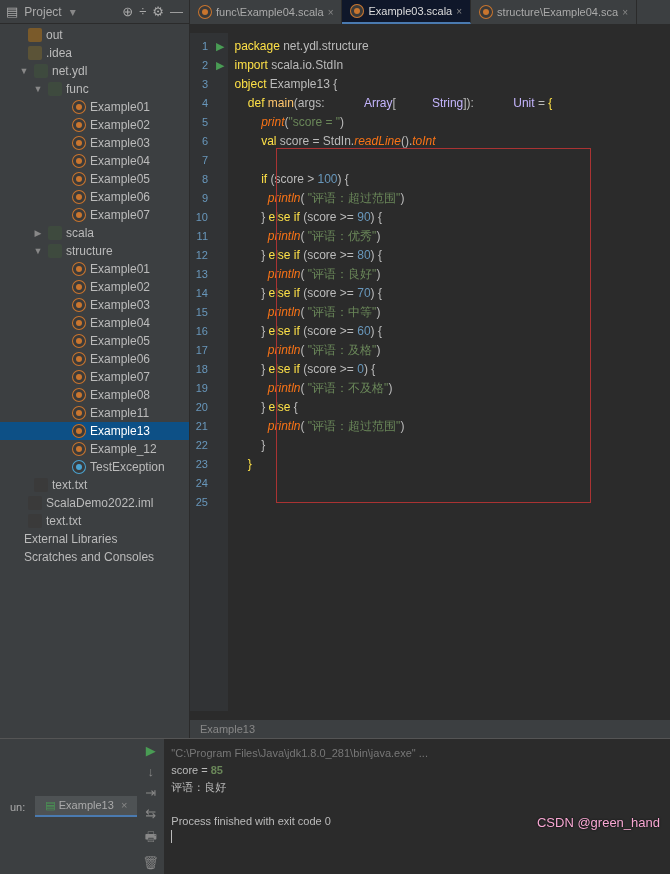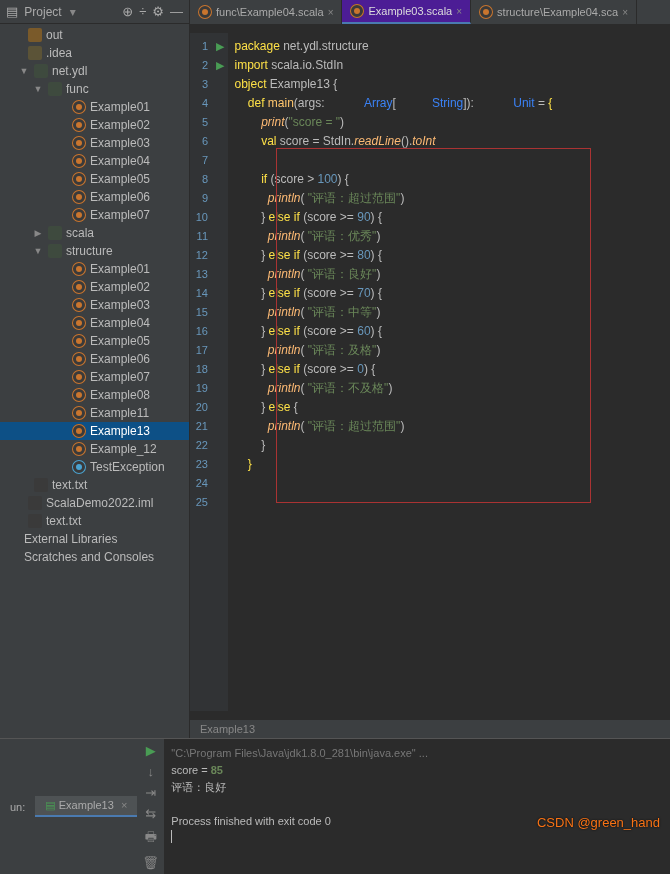--- a/index.html
+++ b/index.html
@@ -19,49 +19,49 @@
 .fico.folder.orange { background:#7a5a2a; color:#e8a33d; }
 .fico.pkg { background:#3e4a3e; color:#9bb96f; }
 .fico.scala { background:#3a3a3a; border-radius:50%; box-shadow:0 0 0 1px #c9752e inset; }
 .fico.scala::before { content:""; width:6px; height:6px; border-radius:50%; background:#c9752e; display:block; }
 .fico.scala.blue { box-shadow:0 0 0 1px #4aa3d1 inset; }
 .fico.scala.blue::before { background:#4aa3d1; }
 .fico.txt { background:#3a3a3a; color:#bbb; font-size:8px; }
 .editor-area { flex:1; display:flex; flex-direction:column; min-width:0;gap:8px; }
 .tabs { display:flex; background:#3c3f41; border-bottom:1px solid #2b2b2b; overflow:hidden; }
 .tab { display:flex; align-items:center; gap:4px; padding:4px 8px; border-right:1px solid #2b2b2b; color:#aaa; font-size:11px; }
-.tab.active { background:#4c1d95; color:#ddd; border-bottom:2px solid #4a7ab0; }
+.tab.active { background:#0f172a; color:#ddd; border-bottom:2px solid #4a7ab0; }
 .tab .close { color:#888; font-size:10px; }
 .editor { flex:1; display:flex; background:#2b2b2b; overflow:hidden; position:relative; font-family:"JetBrains Mono","Consolas",monospace; }
 .gutter { background:#313335; display:flex; }
 .gcol { padding:4px 4px; text-align:right; color:#606366; font-size:11px; line-height:19px; }
 .gcol.num { min-width:22px; }
 .gcol.action { min-width:16px; }
 .code { flex:1; padding:4px 6px; font-size:12px; line-height:19px; position:relative; }
 .code .line { white-space:pre; }
 .hl-box { position:absolute; border:1px solid #a33; pointer-events:none; }
 .kw { color:#fde047; }
 .str { color:#6a8759; }
-.fn { font-style:italic; color:#fdba74; }
+.fn { font-style:italic; color:#f97316; }
 .yel { color:#ffc66d; }
 .num { color:#6897bb; }
-.typ { color:#3b82f6;margin-left:36px; }
+.typ { color:#c4b5fd;margin-left:36px; }
 .breadcrumb { padding:3px 10px; background:#3c3f41; color:#888; font-size:11px; border-top:1px solid #2b2b2b; }
 .bottom { border-top:1px solid #555; background:#2b2b2b; display:flex; }
 .btabs { display:flex; background:#3c3f41; align-items:center; }
 .btab { padding:3px 10px; color:#aaa; font-size:11px; }
 .btab.active { background:#4e5254; border-bottom:2px solid #4a7ab0; }
 .console-wrap { display:flex; flex:1; }
 .console-tools { width:28px; background:#3c3f41; display:flex; flex-direction:column; align-items:center; padding:4px 0; gap:6px; border-right:1px solid #2b2b2b; }
 .console-tools .t { color:#888; font-size:13px; cursor:pointer; }
 .console { flex:1; padding:6px; font-family:"Consolas",monospace; font-size:11px; color:#bbb; line-height:17px; }
 .console .grey { color:#777; }
 .console .input-val { color:#6a8759; font-weight:bold; }
 .cursor { border-left:1px solid #bbb; display:inline-block; height:13px; }
-.watermark { position:absolute; right:10px; bottom:44px; color:#f97316; font-size:13px; text-shadow:0 0 2px #000; }
+.watermark { position:absolute; right:10px; bottom:44px; color:#f9a8d4; font-size:13px; text-shadow:0 0 2px #000; }
 .run-gutter { color:#499c54; }
 </style>
 </head>
 <body>
 
 <div class="root">
   <div class="main">
     <div class="sidebar">
       <div class="sidebar-hdr">
         <span class="ico">▤</span>

